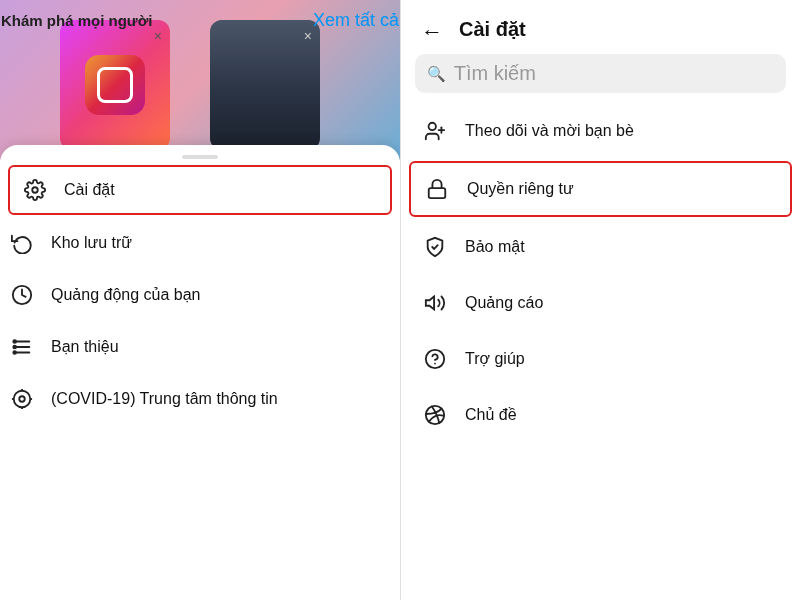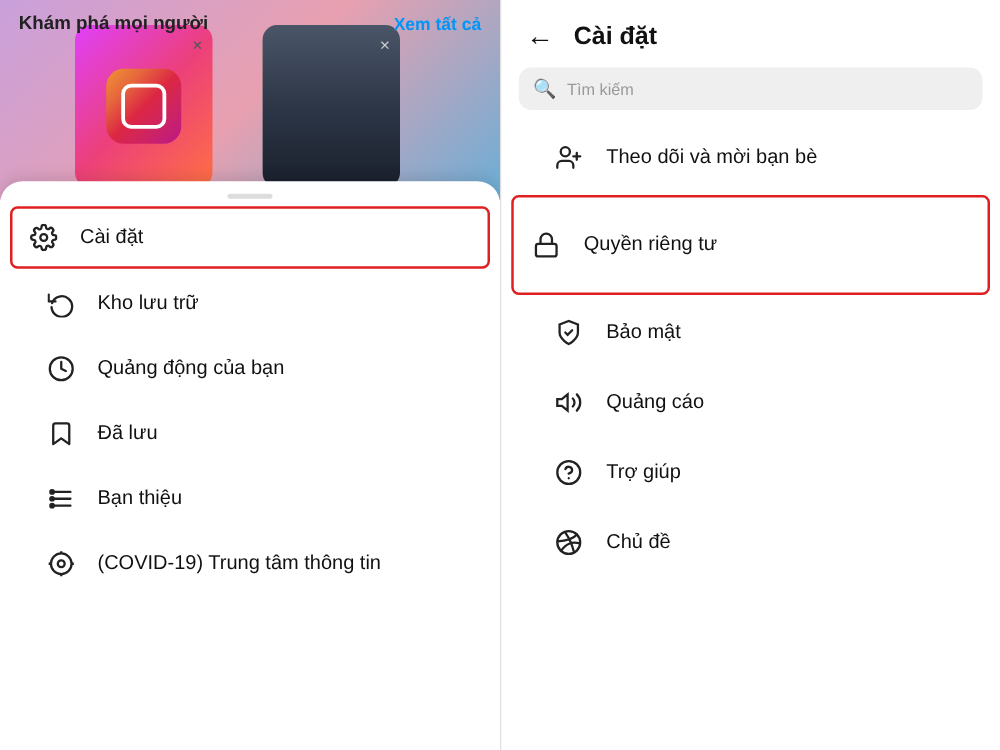--- a/index.html
+++ b/index.html
@@ -92,36 +92,36 @@
       color: #ccc;
       font-size: 14px;
       cursor: pointer;
     }
 
     .left-discover-header {
       position: absolute;
       top: 0;
       left: 0;
       right: 0;
-      padding: 10px 15px;
+      padding: 10px 1px;
       display: flex;
       align-items: center;
       justify-content: space-between;
     }
 
     .left-discover-title {
       font-size: 15px;
       font-weight: 600;
       color: #222;
     }
 
     .left-discover-link {
-      font-size: 14px;
+      font-size: 18px;
       color: #0095f6;
-      font-weight: 700;
+      font-weight: 400;
     }
 
     
     .bottom-sheet {
       position: absolute;
       top: 145px;
       left: 0;
       right: 0;
       bottom: 0;
       background: white;
@@ -133,21 +133,21 @@
       width: 36px;
       height: 4px;
       background: #ddd;
       border-radius: 2px;
       margin: 10px auto 6px;
     }
 
     .menu-item {
       display: flex;
       align-items: center;
-      padding: 13px 36px;
+      padding: 13px 9px;
       cursor: pointer;
       gap: 16px;
     }
 
     .menu-icon {
       width: 26px;
       height: 26px;
       display: flex;
       align-items: center;
       justify-content: center;
@@ -207,36 +207,35 @@
       padding: 8px 12px;
       gap: 8px;
     }
 
     .search-icon {
       color: #999;
       font-size: 15px;
     }
 
     .search-placeholder {
-      font-size: 13px;
+      font-size: 20px;
       color: #999;
     }
 
     .settings-list {
       flex: 1;
       overflow-y: auto;
     }
 
     .settings-item {
       display: flex;
       align-items: center;
       padding: 14px 20px;
       gap: 16px;
       cursor: pointer;
-      margin-left: 20px;
     }
 
     .settings-icon {
       width: 28px;
       height: 28px;
       display: flex;
       align-items: center;
       justify-content: center;
       font-size: 20px;
       color: #222;
@@ -245,21 +244,21 @@
 
     .settings-label {
       font-size: 16px;
       color: #111;
     }
 
     .highlighted-settings {
       border: 2.5px solid #e02020;
       border-radius: 6px;
       margin: 2px 8px;
-      padding: 24px 12px;
+      padding: 12px 12px;
     }
   </style>
 </head>
 <body>
 
 <div class="left-panel">
 
   <div class="background-area">
     <div class="bg-card-1">
       <div class="instagram-logo"></div>
@@ -301,28 +300,20 @@
     <span class="menu-icon">
             <svg width="22" height="22" viewBox="0 0 24 24" fill="none" stroke="#222" stroke-width="2" stroke-linecap="round" stroke-linejoin="round">
               <circle cx="12" cy="12" r="10"></circle>
               <polyline points="12 6 12 12 16 14"></polyline>
             </svg>
           </span>
     <span class="menu-label">Quảng động của bạn</span>
   </div>
         <div class="menu-item">
     <span class="menu-icon">
-            <svg width="22" height="22" viewBox="0 0 24 24" fill="none" stroke="#222" stroke-width="2" stroke-linecap="round" stroke-linejoin="round">
-              <path d="M19 21l-7-5-7 5V5a2 2 0 0 1 2-2h10a2 2 0 0 1 2 2z"></path>
-            </svg>
-          </span>
-    <span class="menu-label">Đã lưu</span>
-  </div>
-        <div class="menu-item">
-    <span class="menu-icon">
             <svg width="22" height="22" viewBox="0 0 24 24" fill="none" stroke="#222" stroke-width="2" stroke-linecap="round">
               <line x1="4" y1="6" x2="20" y2="6"></line>
               <line x1="4" y1="12" x2="20" y2="12"></line>
               <line x1="4" y1="18" x2="20" y2="18"></line>
               <circle cx="4" cy="6" r="1.5" fill="#222"></circle>
               <circle cx="4" cy="12" r="1.5" fill="#222"></circle>
               <circle cx="4" cy="18" r="1.5" fill="#222"></circle>
             </svg>
           </span>
     <span class="menu-label">Bạn thiệu</span>

